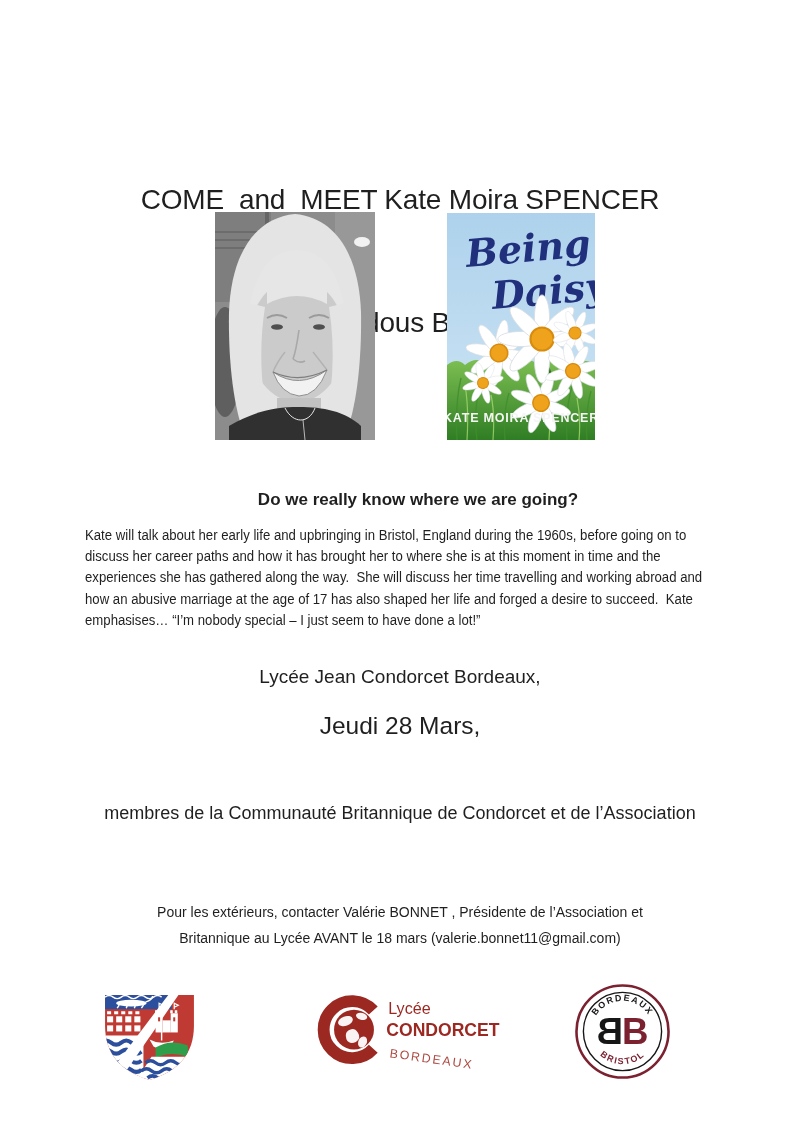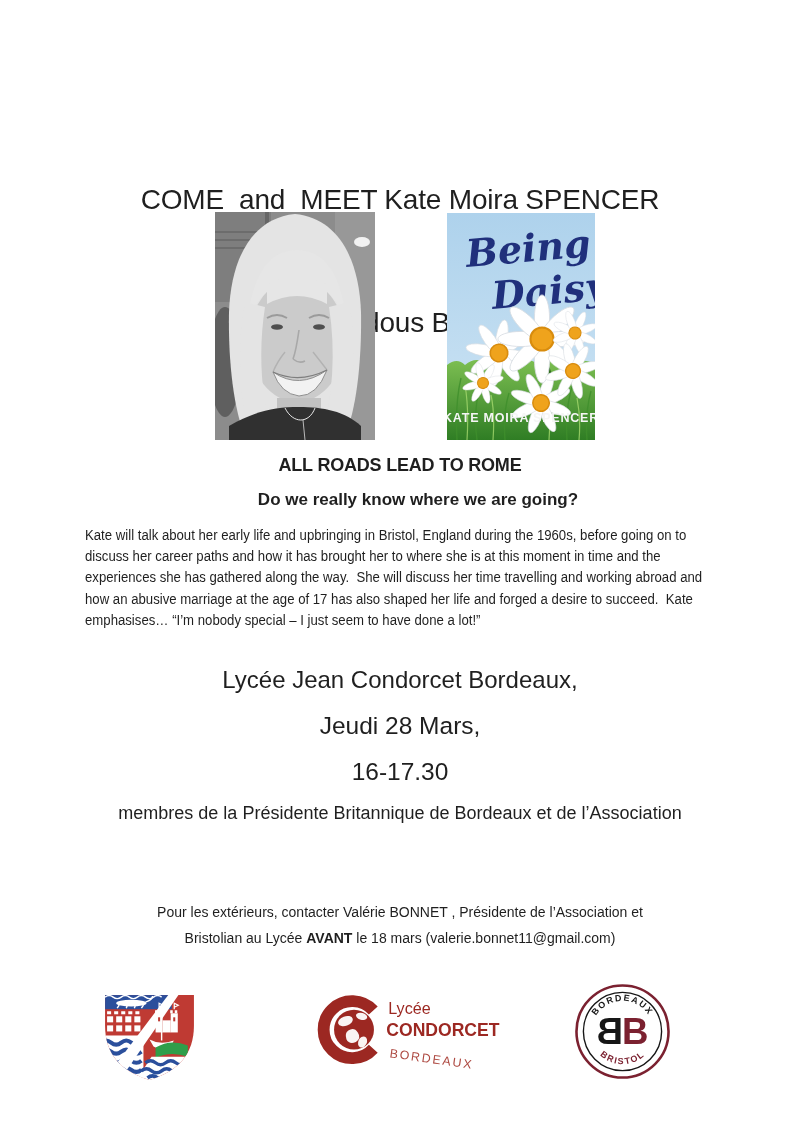--- a/index.html
+++ b/index.html
@@ -9,26 +9,26 @@
   }
   .abs{position:absolute;}
   .center{left:0;right:0;text-align:center;}
   .title{top:97px;font-size:28px;line-height:41px;white-space:pre-wrap;letter-spacing:-0.2px;}
   .headline{top:455px;font-size:18px;font-weight:bold;letter-spacing:-0.2px;}
   .question{top:490px;font-size:17px;font-weight:bold;padding-left:36px;}
   .about{
     top:524px;left:85px;width:746px;font-size:15.5px;line-height:21.2px;
     text-align:left;transform:scaleX(0.85);transform-origin:left top;white-space:pre-wrap;
   }
-  .venue{top:666px;font-size:24px;}
+  .venue{top:666px;font-size:19px;}
   .date{top:712px;font-size:24.5px;font-weight:normal;}
   .time{top:758px;font-size:24.5px;}
   .invite{top:800px;font-size:18px;line-height:26px;}
   .contact{top:899px;font-size:14px;line-height:26px;}
-  .b{font-weight:bold;}
+  .b{font-weight:normal;}
   svg text{font-family:"Liberation Sans",sans-serif;}
   .script-text{font-family:"DejaVu Serif",serif;font-style:italic;font-weight:bold;}
 </style>
 </head>
 <body>
 
 <div class="page">
 
   <div class="abs center title">
     <div>COME  and  MEET Kate Moira SPENCER</div>
@@ -120,36 +120,34 @@
     <path d="M96,148 C106,156 108,176 94,186" stroke="#2f6b1f" stroke-width="2.2" fill="none"></path>
     <use href="#daisy" transform="translate(94,190) scale(1.5) rotate(20)"></use>
     <use href="#daisy" transform="translate(52,140) scale(1.6) rotate(10)"></use>
     <use href="#daisy" transform="translate(95,126) scale(2.1)"></use>
     <use href="#daisy" transform="translate(128,120) scale(1.1) rotate(25)"></use>
     <use href="#daisy" transform="translate(126,158) scale(1.35) rotate(-15)"></use>
     <use href="#daisy" transform="translate(36,170) scale(1.0) rotate(30)"></use>
     <text x="74" y="209" font-size="12.5" font-weight="600" letter-spacing="0.8" fill="#f5f5f5" text-anchor="middle">KATE MOIRA SPENCER</text>
   </svg>
 
-  <div class="abs center headline">ALL ROADS LEAD TO ROME</div>
   <div class="abs center question">Do we really know where we are going?</div>
 
   <div class="abs about">Kate will talk about her early life and upbringing in Bristol, England during the 1960s, before going on to discuss her career paths and how it has brought her to where she is at this moment in time and the experiences she has gathered along the way.  She will discuss her time travelling and working abroad and how an abusive marriage at the age of 17 has also shaped her life and forged a desire to succeed.  Kate emphasises… “I’m nobody special – I just seem to have done a lot!”</div>
 
   <div class="abs center venue">Lycée Jean Condorcet Bordeaux,</div>
   <div class="abs center date">Jeudi 28 Mars,</div>
-  <div class="abs center time">16-17.30</div>
 
   <div class="abs center invite">
-    <div>membres de la Présidente Britannique de Bordeaux et de l’Association</div>
+    <div>membres de la Communauté Britannique de Condorcet et de l’Association</div>
   </div>
 
   <div class="abs center contact">
     <div>Pour les extérieurs, contacter Valérie BONNET , Présidente de l’Association et</div>
-    <div><span>Bristolian au Lycée </span><span class="b">AVANT</span><span> le 18 mars (valerie.bonnet11@gmail.com)</span></div>
+    <div><span>Britannique au Lycée </span><span class="b">AVANT</span><span> le 18 mars (valerie.bonnet11@gmail.com)</span></div>
   </div>
 
   <svg class="abs" style="left:99px;top:988px" width="101" height="98" viewBox="0 0 100 95" role="img">
     <defs>
       <clipPath id="shield">
           <path d="M6,6 H94 V36 C94,64 79,81 50,90 C21,81 6,64 6,36 Z"></path>
         </clipPath>
     </defs>
     <g clip-path="url(#shield)">
       <rect width="100" height="95" fill="#bf3a33"></rect>

